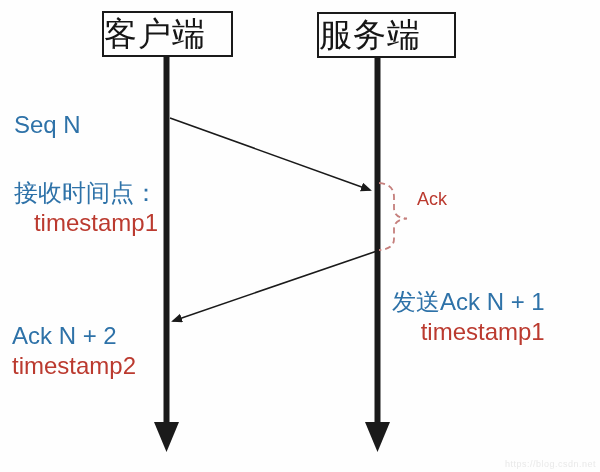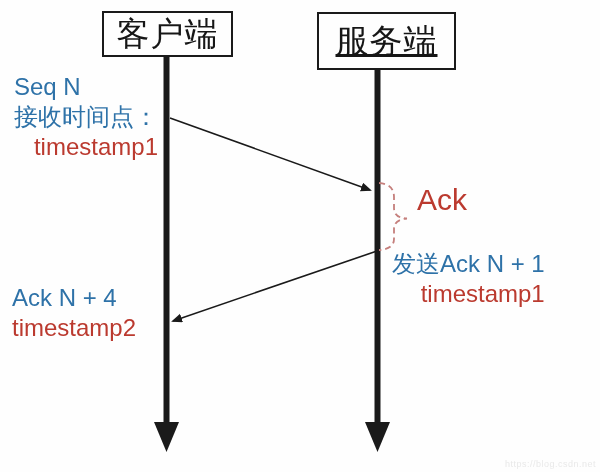--- a/index.html
+++ b/index.html
@@ -8,31 +8,31 @@
     font-family:"Liberation Sans","DejaVu Sans",sans-serif;
   }
   .stage svg{position:absolute;left:0;top:0;}
   .lifeline{stroke:var(--line);stroke-width:6;}
   .lifeline-head{fill:var(--line);}
   .msg{stroke:var(--line);stroke-width:1.6;fill:none;}
   #arrowhead path{fill:var(--line);}
   .brace{stroke:var(--brace);stroke-width:1.8;fill:none;stroke-dasharray:6 4;}
   .actor-box{
     position:absolute;border:2px solid var(--line);background:#fefefe;
-    display:flex;align-items:center;justify-content:center;
+    display:flex;align-items:center;
     font-size:33px;color:#161616;letter-spacing:1px;box-sizing:border-box;
   }
   .actor-client{left:102px;top:11px;width:131px;height:46px;}
-  .actor-server{left:317px;top:12px;width:139px;height:58px;text-decoration:underline;}
+  .actor-server{left:317px;top:12px;width:139px;height:46px;}
   .txt{position:absolute;font-size:24px;line-height:30px;white-space:nowrap;}
-  .txt .blue{color:var(--blue);}
+  .txt .blue{color:var(--blue);margin-top:38px;}
   .txt .red{color:var(--red);text-align:right;}
   .left-top{left:14px;top:72px;}
   .left-bottom{left:12px;top:283px;}
-  .ack-delay{left:417px;top:184px;font-size:30px;line-height:31px;color:var(--red);}
+  .ack-delay{left:417px;top:184px;font-size:18px;line-height:31px;color:var(--red);}
   .right-block{left:392px;top:249px;}
   .watermark{
     position:absolute;right:4px;bottom:3px;font-size:9px;color:#e9e9e9;
     letter-spacing:.5px;
   }
 </style>
 </head>
 <body>
 
 <div class="stage">
@@ -62,21 +62,21 @@
     <span>服务端</span>
   </div>
 
   <div class="txt left-top">
     <div class="blue">Seq N</div>
     <div class="blue">接收时间点：</div>
     <div class="red">timestamp1</div>
   </div>
 
   <div class="txt left-bottom">
-    <div class="blue">Ack N + 4</div>
+    <div class="blue">Ack N + 2</div>
     <div class="red">timestamp2</div>
   </div>
 
   <div class="txt ack-delay">
     <div>Ack</div>
   </div>
 
   <div class="txt right-block">
     <div class="blue">发送Ack N + 1</div>
     <div class="red">timestamp1</div>

